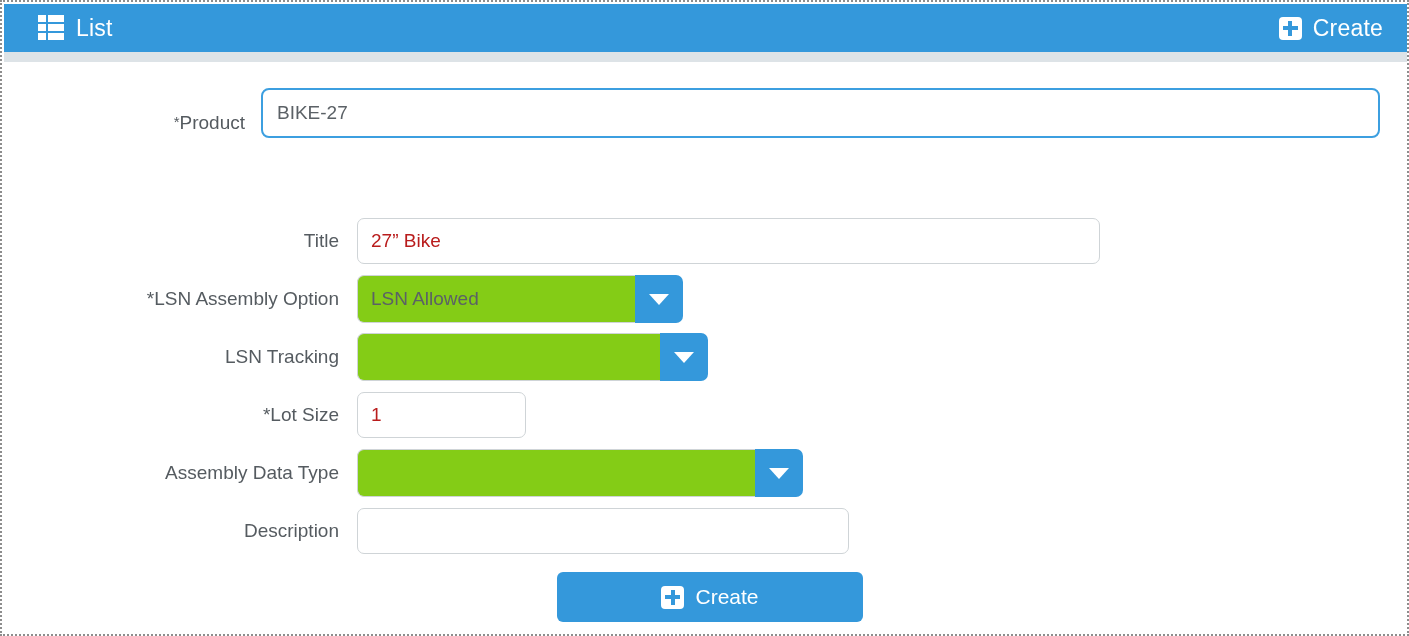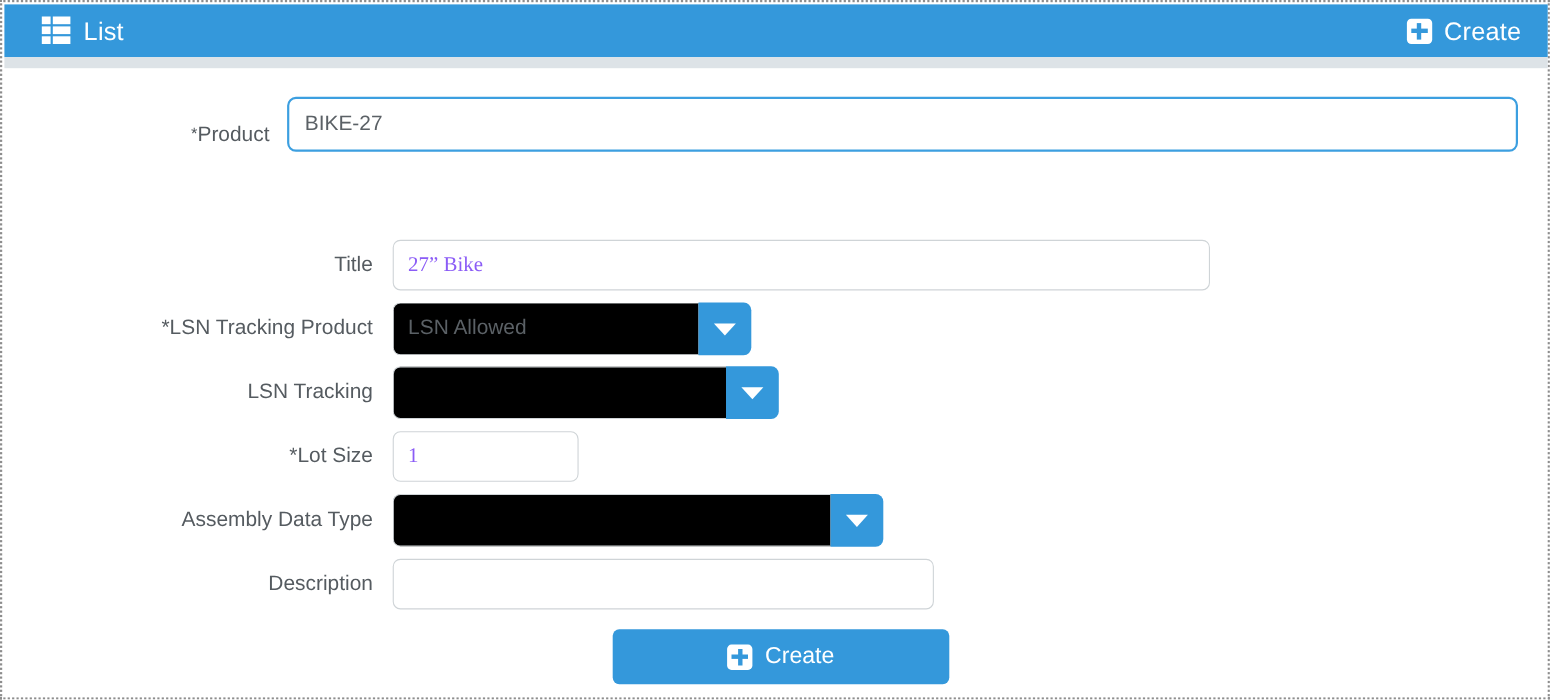--- a/index.html
+++ b/index.html
@@ -157,39 +157,39 @@
     white-space: nowrap;
   }
   .fctl { display: flex; align-items: center; }
 
   .txt {
     height: 46px;
     border: 1px solid #cfd4d7;
     border-radius: 7px;
     background: #ffffff;
     font-size: 19px;
-    color: #8b5cf6;
+    color: #b91c1c;
     padding: 0 13px;
-    font-family: Liberation Serif, serif;
+    font-family: Liberation Sans, sans-serif;
     outline: none;
   }
   .txt.title-w { width: 743px; }
   .txt.lot-w   { width: 169px; }
   .txt.desc-w  { width: 492px; }
 
   .select-wrap {
     display: flex;
     align-items: stretch;
     height: 48px;
   }
   .select-wrap .sel-field {
     border: 1px solid #cfd4d7;
     border-right: none;
     border-radius: 7px 0 0 7px;
-    background: #000000;
+    background: #84cc16;
     font-size: 19px;
     color: #5b6166;
     padding: 0 13px;
     display: flex;
     align-items: center;
     font-family: "Liberation Sans", sans-serif;
     outline: none;
   }
   .select-wrap .sel-btn {
     width: 48px;
@@ -269,21 +269,21 @@
   <div class="form">
 
     <div class="frow">
       <div class="flabel">Title</div>
       <div class="fctl">
         <input class="txt title-w" type="text" value="27” Bike" style="">
       </div>
     </div>
 
     <div class="frow">
-      <div class="flabel">*LSN Tracking Product</div>
+      <div class="flabel">*LSN Assembly Option</div>
       <div class="fctl">
         <div class="select-wrap sel-lsntrack">
           <div class="sel-field">LSN Allowed</div>
           <div class="sel-btn">
             <span class="caret"></span>
           </div>
         </div>
       </div>
     </div>
 

